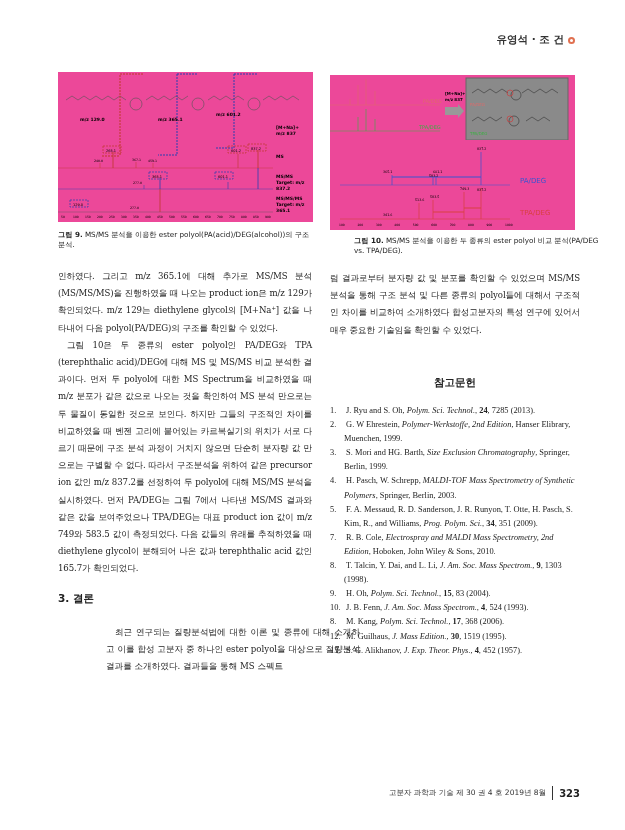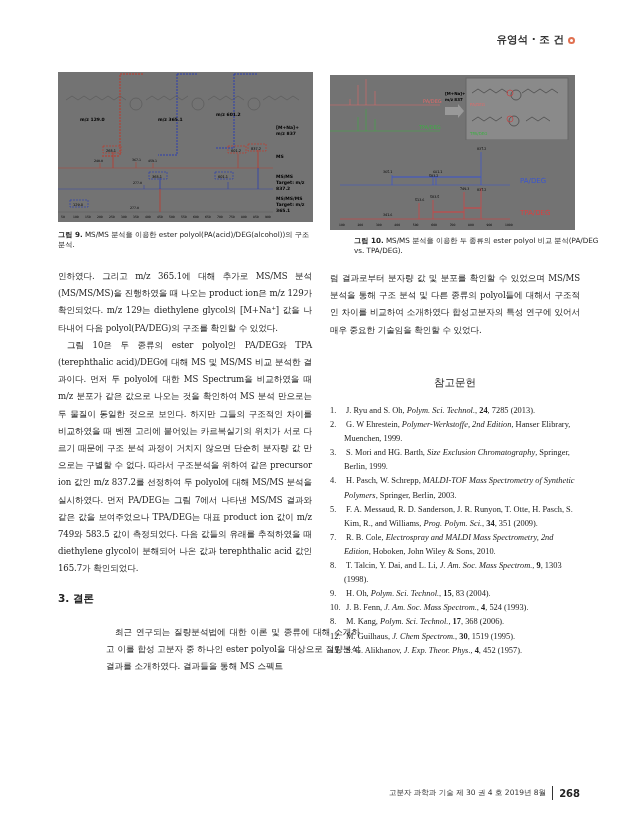--- a/index.html
+++ b/index.html
@@ -1,34 +1,34 @@
 <!DOCTYPE html>
 <html><head>
 <meta charset="utf-8">
 <style>
   html,body{margin:0;padding:0;background:#fff;}
   body{width:625px;height:830px;position:relative;overflow:hidden;font-family:"DejaVu Serif",serif;color:#222;}
   .header{position:absolute;top:33px;right:50px;font-family:"DejaVu Sans",sans-serif;font-size:10.5px;font-weight:bold;color:#333;display:flex;align-items:center;gap:4px;text-align:right;}
   .header .dot{width:7px;height:7px;border-radius:50%;border:2px solid #e07050;box-sizing:border-box;display:inline-block;}
-  .fig{position:absolute;background:#737373;}
+  .fig{position:absolute;background:#ec4899;}
   .fig9{left:58px;top:72px;width:255px;height:150px;}
   .fig10a{left:330px;top:75px;width:245px;height:68px;}
   .fig10b{left:330px;top:140px;width:245px;height:90px;}
   .caption{position:absolute;font-family:"DejaVu Sans",sans-serif;font-size:7.2px;line-height:10px;color:#222;}
   .caption b{font-weight:bold;}
   .cap9{left:58px;top:230px;width:255px;}
   .cap10{left:330px;top:236px;width:250px;margin-left:24px;}
   .col{position:absolute;font-size:8.6px;line-height:17.2px;text-align:justify;letter-spacing:-0.1px;}
   .colL{left:58px;top:268px;width:254px;}
   .colR{left:330px;top:270px;width:250px;}
   .col p{margin:0;}
   .indent{text-indent:9px;}
   .section-title{position:absolute;left:58px;top:592px;font-family:"DejaVu Sans",sans-serif;font-size:10.5px;font-weight:bold;}
   .concl{position:absolute;left:58px;top:624px;width:254px;font-size:8.6px;line-height:17.2px;text-align:justify;margin-left:48px;}
-  .ref-title{position:absolute;left:330px;top:376px;width:250px;text-align:center;font-family:"DejaVu Sans",sans-serif;font-size:10.5px;font-weight:normal;}
+  .ref-title{position:absolute;left:330px;top:376px;width:250px;text-align:center;font-family:"DejaVu Sans",sans-serif;font-size:10.5px;font-weight:bold;}
   .refs{position:absolute;left:330px;top:404px;width:250px;font-family:"Liberation Serif",serif;font-size:8.4px;line-height:14.1px;}
   .ref{padding-left:14px;text-indent:-14px;}
   .ref .num{display:inline-block;width:14px;text-indent:0;}
   .footer{position:absolute;top:786px;left:380px;width:200px;display:flex;align-items:center;justify-content:flex-end;font-family:"DejaVu Sans",sans-serif;font-size:7.5px;color:#333;}
   .footer .bar{width:1px;height:14px;background:#333;margin:0 6px;}
   .footer .pg{font-weight:bold;font-size:10px;color:#222;}
   svg text{font-family:"DejaVu Sans",sans-serif;}
 </style>
 </head>
 <body>
@@ -229,21 +229,21 @@
     <div class="ref"><span class="num">1.</span> J. Ryu and S. Oh, <i>Polym. Sci. Technol.</i>, <b>24</b>, 7285 (2013).</div>
     <div class="ref"><span class="num">2.</span> G. W Ehrestein, <i>Polymer-Werkstoffe, 2nd Edition</i>, Hanser Elibrary, Muenchen, 1999.</div>
     <div class="ref"><span class="num">3.</span> S. Mori and HG. Barth, <i>Size Exclusion Chromatography</i>, Springer, Berlin, 1999.</div>
     <div class="ref"><span class="num">4.</span> H. Pasch, W. Schrepp, <i>MALDI-TOF Mass Spectrometry of Synthetic Polymers</i>, Springer, Berlin, 2003.</div>
     <div class="ref"><span class="num">5.</span> F. A. Messaud, R. D. Sanderson, J. R. Runyon, T. Otte, H. Pasch, S. Kim, R., and Williams, <i>Prog. Polym. Sci.</i>, <b>34</b>, 351 (2009).</div>
     <div class="ref"><span class="num">7.</span> R. B. Cole, <i>Electrospray and MALDI Mass Spectrometry, 2nd Edition</i>, Hoboken, John Wiley &amp; Sons, 2010.</div>
     <div class="ref"><span class="num">8.</span> T. Talcin, Y. Dai, and L. Li, <i>J. Am. Soc. Mass Spectrom.</i>, <b>9</b>, 1303 (1998).</div>
     <div class="ref"><span class="num">9.</span> H. Oh, <i>Polym. Sci. Technol.</i>, <b>15</b>, 83 (2004).</div>
     <div class="ref"><span class="num">10.</span> J. B. Fenn, <i>J. Am. Soc. Mass Spectrom.</i>, <b>4</b>, 524 (1993).</div>
     <div class="ref"><span class="num">8.</span> M. Kang, <i>Polym. Sci. Technol.</i>, <b>17</b>, 368 (2006).</div>
-    <div class="ref"><span class="num">12.</span> M. Guilhaus, <i>J. Chem Spectrom.</i>, <b>30</b>, 1519 (1995).</div>
+    <div class="ref"><span class="num">12.</span> M. Guilhaus, <i>J. Mass Edition.</i>, <b>30</b>, 1519 (1995).</div>
     <div class="ref"><span class="num">13.</span> S. G. Alikhanov, <i>J. Exp. Theor. Phys.</i>, <b>4</b>, 452 (1957).</div>
   </div>
 
 <div class="footer">
   <span>고분자 과학과 기술   제 30 권 4 호 2019년 8월</span>
   <span class="bar"></span>
-  <span class="pg">268</span>
+  <span class="pg">323</span>
 </div>
 
 </body></html>

